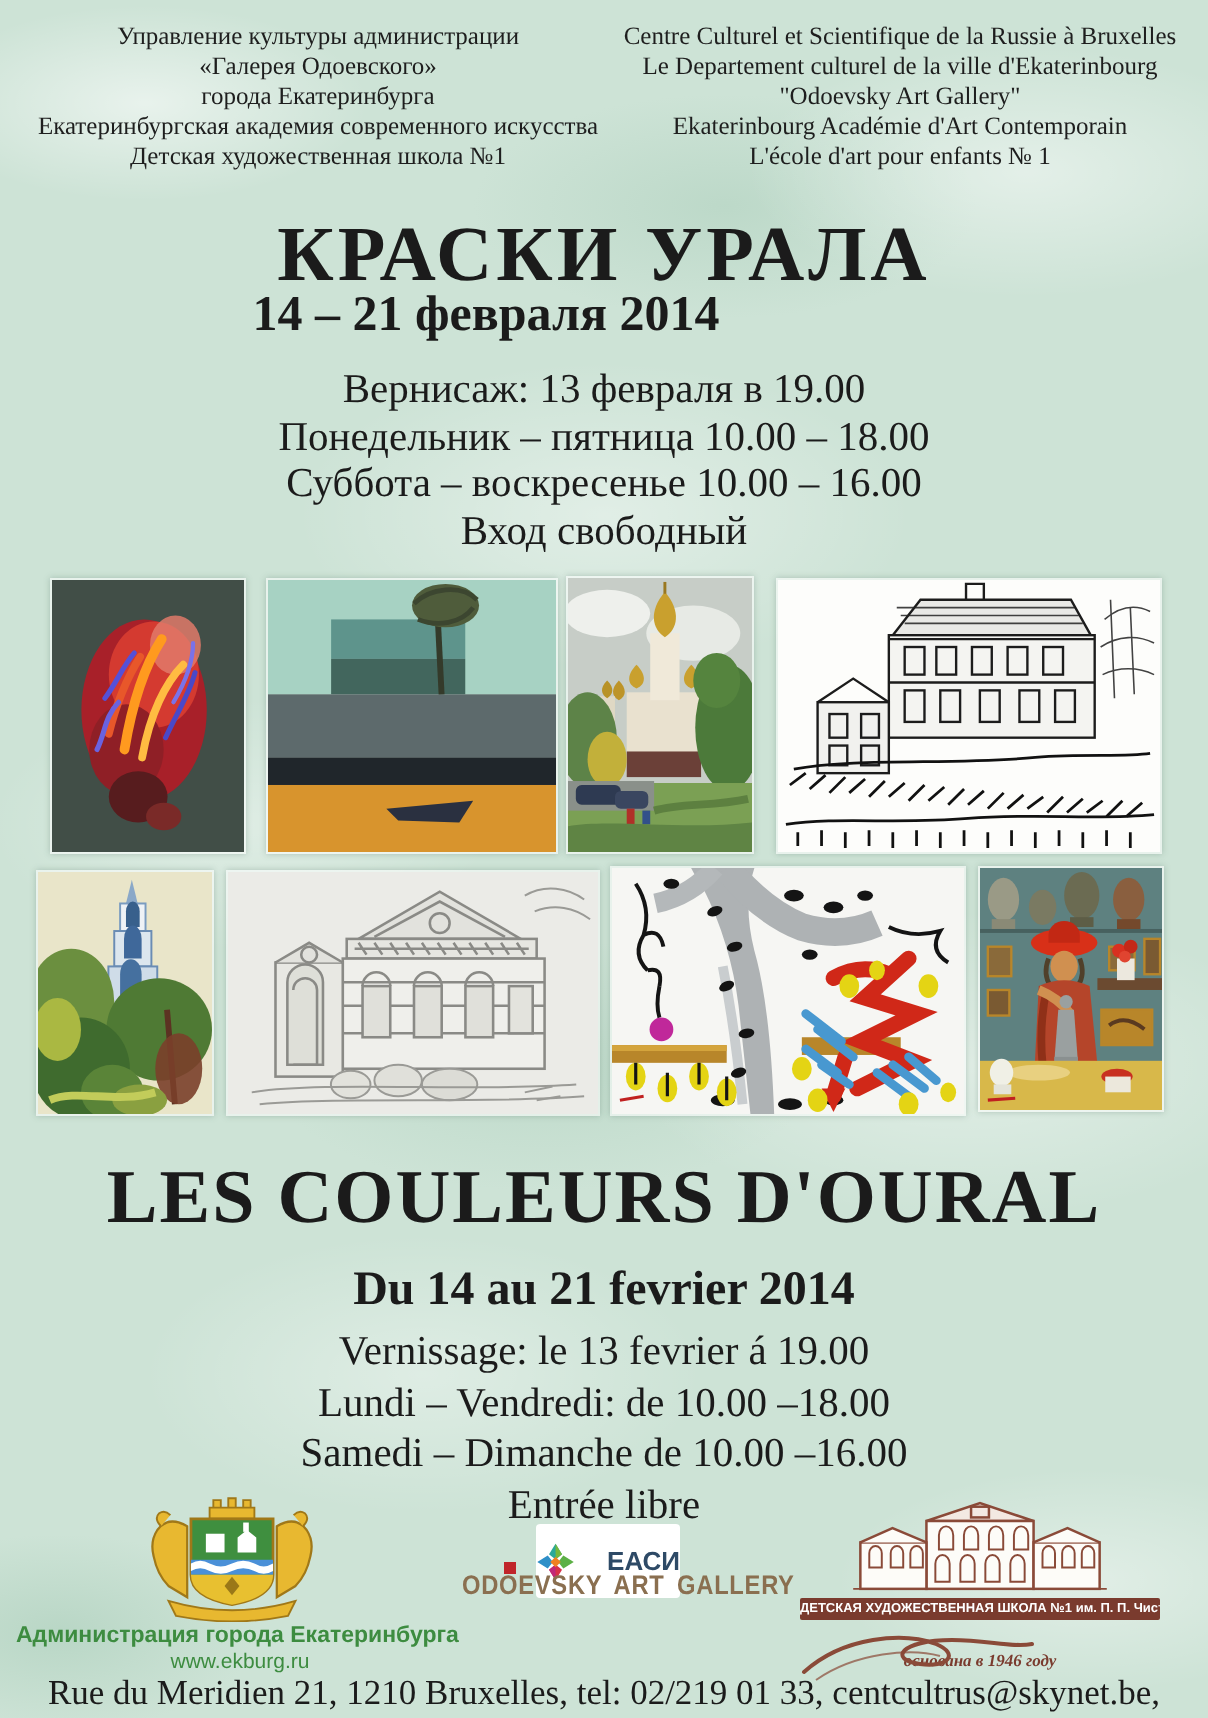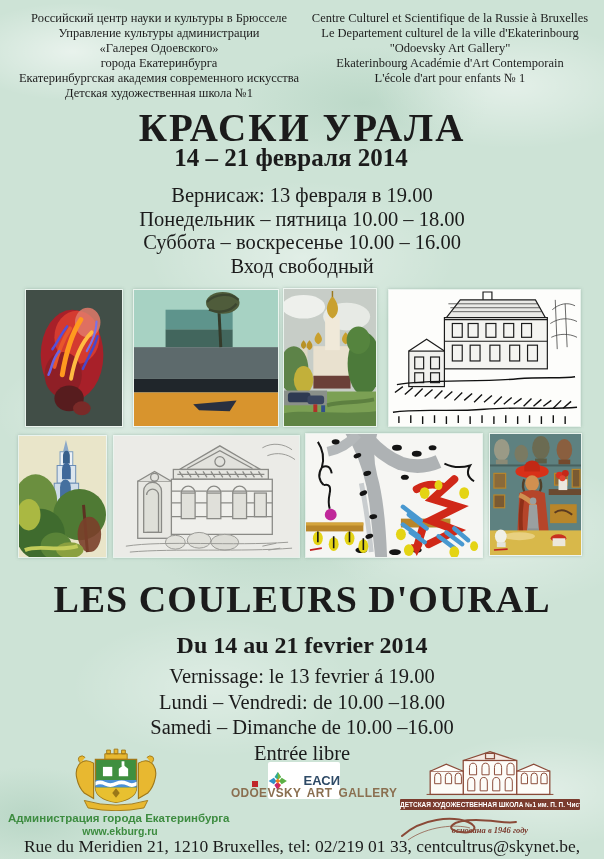--- a/index.html
+++ b/index.html
@@ -18,37 +18,37 @@
       radial-gradient(ellipse 140px 70px at 5% 95%, rgba(168,204,184,.55), rgba(168,204,184,0) 70%),
       radial-gradient(ellipse 180px 80px at 60% 12%, rgba(168,204,184,.45), rgba(168,204,184,0) 70%),
       radial-gradient(ellipse 200px 90px at 45% 62%, rgba(168,204,184,.40), rgba(168,204,184,0) 70%);
   }
   .hdr{position:absolute;top:11px;font-size:12.5px;line-height:15px;text-align:center;color:#1e1e1e;}
   .hdr-left{left:14px;width:290px;}
   .hdr-right{left:304px;width:292px;}
   .title-ru{position:absolute;top:94px;left:0;width:604px;text-align:center;
     font-size:39px;font-weight:bold;letter-spacing:2px;margin-top:11px;}
   .date-ru{position:absolute;top:144px;left:0;width:486px;text-align:center;
-    font-size:25px;font-weight:bold;padding-left:48px;}
+    font-size:25px;font-weight:bold;}
   .sched{position:absolute;left:0;width:604px;text-align:center;font-size:20.5px;line-height:23.5px;}
   .sched-ru{top:184px;}
   .title-fr{position:absolute;top:577px;left:0;width:604px;text-align:center;
     font-size:38px;font-weight:bold;letter-spacing:1px;}
   .date-fr{position:absolute;top:632px;left:0;width:604px;text-align:center;
     font-size:24px;font-weight:bold;}
   .sched-fr{top:664px;line-height:25.5px;}
   .art{position:absolute;border:1px solid rgba(255,255,255,.55);box-sizing:border-box;
     box-shadow:0 0 3px rgba(90,120,105,.35);}
   .art svg{display:block;width:100%;height:100%;}
   
   .coat{position:absolute;left:60px;top:747px;width:112px;height:64px;}
   .admin-label{position:absolute;left:8px;top:812px;width:224px;text-align:left;
     font-family:"Liberation Sans",sans-serif;font-size:11.5px;color:#3d8c40;font-weight:bold;}
   .admin-url{position:absolute;left:8px;top:825px;width:224px;text-align:center;
-    font-family:"Liberation Sans",sans-serif;font-size:10.5px;color:#3d8c40;font-weight:bold;}
+    font-family:"Liberation Sans",sans-serif;font-size:10.5px;color:#3d8c40;font-weight:normal;}
   .easi{position:absolute;left:268px;top:762px;width:72px;height:37px;background:#ffffff;
     border-radius:2px;display:flex;align-items:center;justify-content:center;gap:16px;}
   .easi svg{width:26px;height:26px;}
   .easi-label{font-family:"Liberation Sans",sans-serif;font-weight:bold;font-size:13px;color:#2e4a66;}
   .odoevsky{position:absolute;left:231px;top:785px;width:170px;}
   .odoevsky-text{font-family:"Liberation Sans",sans-serif;font-weight:bold;font-size:13.5px;
     color:#8a6f50;letter-spacing:.4px;word-spacing:3px;transform:scaleX(.88);transform-origin:left;
     white-space:nowrap;}
   .odoevsky-mark{position:absolute;left:21px;top:-4px;width:6px;height:6px;background:#c0252a;}
   .school{position:absolute;left:400px;top:748px;width:180px;}
@@ -60,21 +60,20 @@
     font-weight:bold;}
   .school-swirl{position:absolute;left:-2px;top:66px;width:122px;height:28px;}
   .contact{position:absolute;left:0;top:836px;width:604px;text-align:center;font-size:17.5px;}
 </style>
 </head>
 <body>
 
 <div class="poster">
 
   <div class="hdr hdr-left">
-    <div>Российский центр науки и культуры в Брюсселе</div>
     <div>Управление культуры администрации</div>
     <div>«Галерея Одоевского»</div>
     <div>города Екатеринбурга</div>
     <div>Екатеринбургская академия современного искусства</div>
     <div>Детская художественная школа №1</div>
   </div>
   <div class="hdr hdr-right">
     <div>Centre Culturel et Scientifique de la Russie à Bruxelles</div>
     <div>Le Departement  culturel  de la ville d'Ekaterinbourg</div>
     <div>"Odoevsky Art Gallery"</div>

